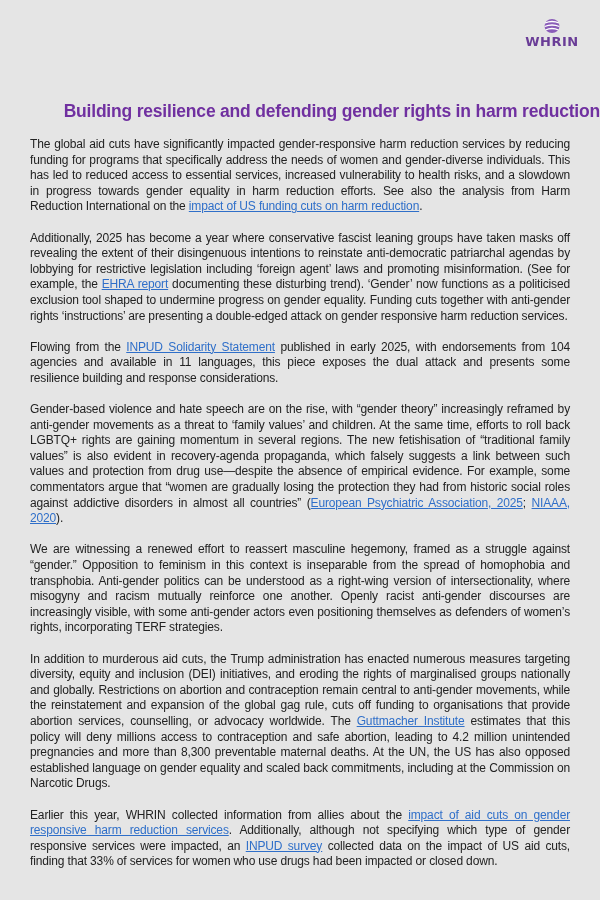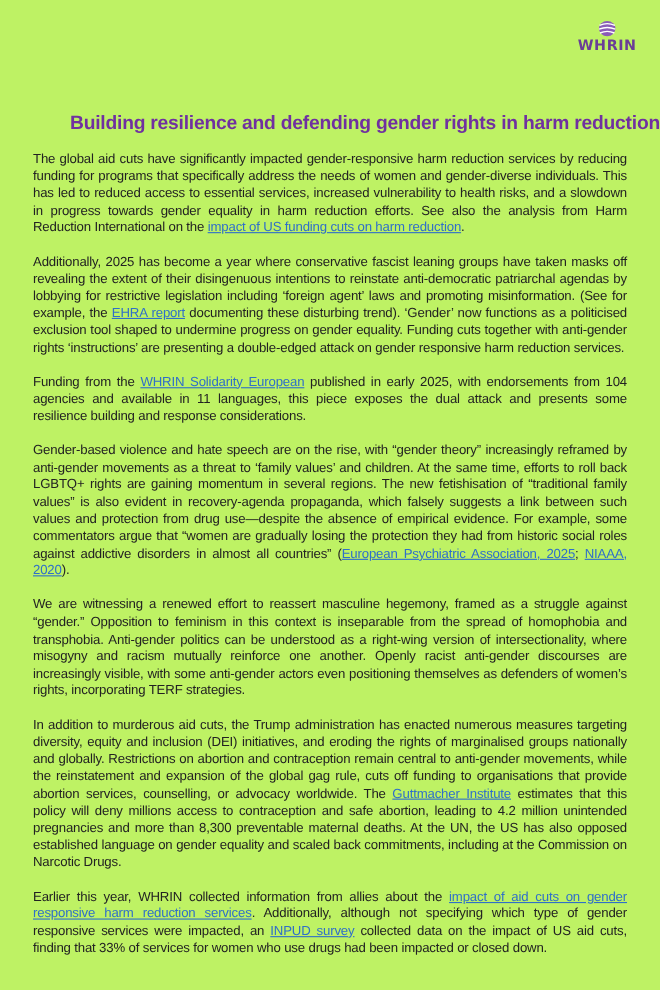--- a/index.html
+++ b/index.html
@@ -1,17 +1,17 @@
 <!DOCTYPE html>
 <html><head>
 <meta charset="utf-8">
 <style>
   html, body { margin: 0; padding: 0; background: #ffffff; }
   body { width: 600px; height: 900px; position: relative; overflow: hidden; }
-  .page { position: absolute; left: 0; top: 0; width: 600px; height: 900px; background: #bef264; }
+  .page { position: absolute; left: 0; top: 0; width: 600px; height: 900px; background: #e5e5e5; }
   .logo { position: absolute; left: 524px; top: 18px; width: 56px; height: 42px; text-align: center; }
   .logo svg { display: block; margin: 0 auto; }
   .logo-text { display: block; font-family: "DejaVu Sans", sans-serif; font-weight: bold; font-size: 13px; color: #6a3d97; letter-spacing: 0.5px; line-height: 14px; margin-top: 1px; }
   .title { position: absolute; left: 0; top: 101px; width: 600px; text-align: right;
            font-family: "Liberation Sans", sans-serif; font-weight: bold; font-size: 17.5px; color: #7030a0; letter-spacing: -0.2px; }
   .body { position: absolute; left: 30px; top: 137px; width: 540px;
           font-family: "Liberation Sans", sans-serif; font-size: 12px; line-height: 15.6px; color: #222; letter-spacing: -0.15px; }
   .body p { margin: 0 0 15.6px 0; text-align: justify; }
   .body a { color: #2f6fc9; text-decoration: underline; }
 </style>
@@ -30,21 +30,21 @@
     <span class="logo-text">WHRIN</span>
   </div>
 
   <div class="title">Building resilience and defending gender rights in harm reduction</div>
 
   <div class="body">
     <p><span>The global aid cuts have significantly impacted gender-responsive harm reduction services by reducing funding for programs that specifically address the needs of women and gender-diverse individuals. This has led to reduced access to essential services, increased vulnerability to health risks, and a slowdown in progress towards gender equality in harm reduction efforts. See also the analysis from Harm Reduction International on the </span><a>impact of US funding cuts on harm reduction</a><span>.</span></p>
 
     <p><span>Additionally, 2025 has become a year where conservative fascist leaning groups have taken masks off revealing the extent of their disingenuous intentions to reinstate anti-democratic patriarchal agendas by lobbying for restrictive legislation including ‘foreign agent’ laws and promoting misinformation. (See for example, the </span><a>EHRA report</a><span> documenting these disturbing trend). ‘Gender’ now functions as a politicised exclusion tool shaped to undermine progress on gender equality. Funding cuts together with anti-gender rights ‘instructions’ are presenting a double-edged attack on gender responsive harm reduction services.</span></p>
 
-    <p><span>Funding from the </span><a>WHRIN Solidarity European</a><span> published in early 2025, with endorsements from 104 agencies and available in 11 languages, this piece exposes the dual attack and presents some resilience building and response considerations.</span></p>
+    <p><span>Flowing from the </span><a>INPUD Solidarity Statement</a><span> published in early 2025, with endorsements from 104 agencies and available in 11 languages, this piece exposes the dual attack and presents some resilience building and response considerations.</span></p>
 
     <p><span>Gender-based violence and hate speech are on the rise, with “gender theory” increasingly reframed by anti-gender movements as a threat to ‘family values’ and children. At the same time, efforts to roll back LGBTQ+ rights are gaining momentum in several regions.  The new fetishisation of “traditional family values” is also evident in recovery-agenda propaganda, which falsely suggests a link between such values and protection from drug use—despite the absence of empirical evidence. For example, some commentators argue that “women are gradually losing the protection they had from historic social roles against addictive disorders in almost all countries” (</span><a>European Psychiatric Association, 2025</a><span>; </span><a>NIAAA, 2020</a><span>).</span></p>
 
     <p><span>We are witnessing a renewed effort to reassert masculine hegemony, framed as a struggle against “gender.” Opposition to feminism in this context is inseparable from the spread of homophobia and transphobia. Anti-gender politics can be understood as a right-wing version of intersectionality, where misogyny and racism mutually reinforce one another. Openly racist anti-gender discourses are increasingly visible, with some anti-gender actors even positioning themselves as defenders of women’s rights, incorporating TERF strategies.</span></p>
 
     <p><span>In addition to murderous aid cuts, the Trump administration has enacted numerous measures targeting diversity, equity and inclusion (DEI) initiatives, and eroding the rights of marginalised groups nationally and globally. Restrictions on abortion and contraception remain central to anti-gender movements, while the reinstatement and expansion of the global gag rule, cuts off funding to organisations that provide abortion services, counselling, or advocacy worldwide. The </span><a>Guttmacher Institute</a><span> estimates that this policy will deny millions access to contraception and safe abortion, leading to 4.2 million unintended pregnancies and more than 8,300 preventable maternal deaths. At the UN, the US has also opposed established language on gender equality and scaled back commitments, including at the Commission on Narcotic Drugs.</span></p>
 
     <p><span>Earlier this year, WHRIN collected information from allies about the </span><a>impact of aid cuts on gender responsive harm reduction services</a><span>. Additionally, although not specifying which type of gender responsive services were impacted, an </span><a>INPUD survey</a><span> collected data on the impact of US aid cuts, finding that 33% of services for women who use drugs had been impacted or closed down.</span></p>
   </div>
 

